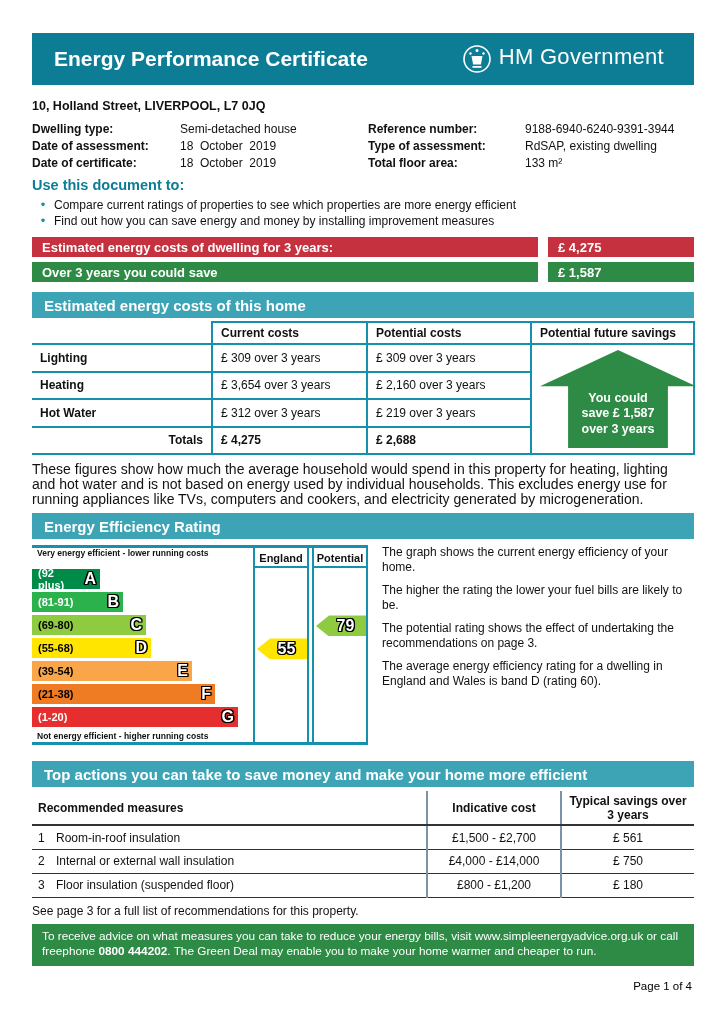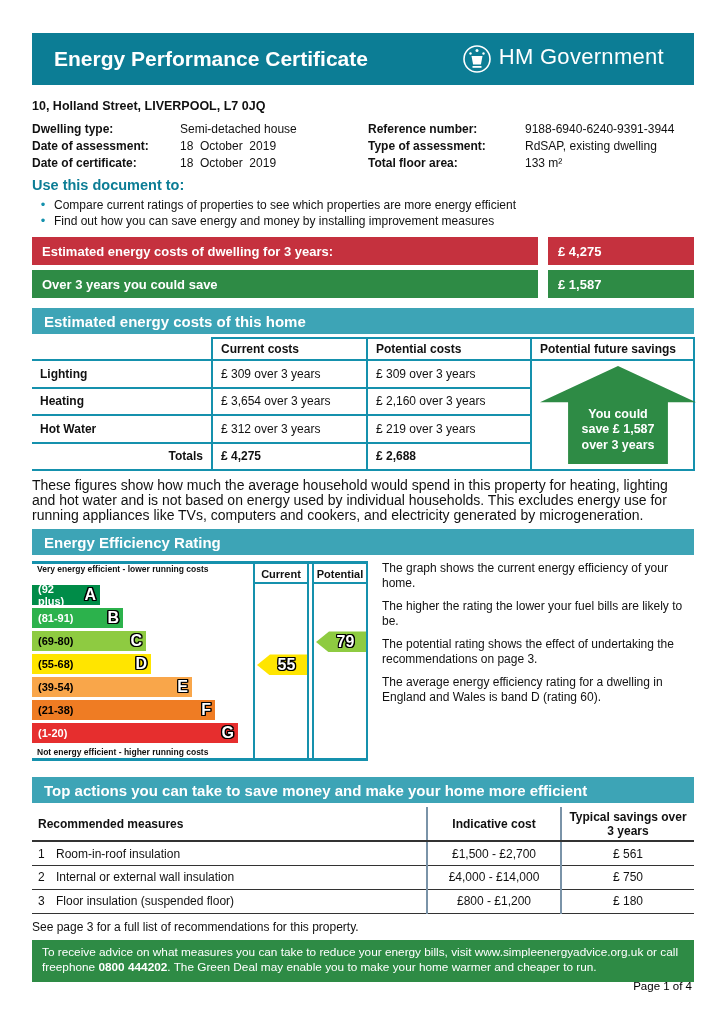--- a/index.html
+++ b/index.html
@@ -21,21 +21,21 @@
              row-gap:3px; font-size:12px; }
   .details .lbl { font-weight:700; }
   .details .val { white-space:pre-wrap; }
 
   .use-h { margin-top:7px; color:#0c7d95; font-size:14.5px; font-weight:700; }
   .bullets { margin-top:4px; }
   .bullet { display:flex; font-size:12px; line-height:16px; }
   .dot { color:#1591ad; font-size:13px; width:22px; text-align:center; flex:0 0 22px; }
 
   
-  .banner { display:flex; gap:10px; margin-top:8px; height:28px; }
+  .banner { display:flex; gap:10px; margin-top:8px; height:20px; }
   .banner .b-label { flex:1; color:#fff; font-weight:700; font-size:13px;
                      display:flex; align-items:center; padding:0 10px; }
   .banner .b-value { flex:0 0 146px; color:#fff; font-weight:700; font-size:13px;
                      display:flex; align-items:center; padding:0 10px; }
   .banner.red  > div { background:#c5313e; }
   .banner.green> div { background:#2e8b45; }
 
   
   .sec { margin-top:10px; height:26px; background:#3da4b6; color:#fff;
          font-size:15px; font-weight:700; display:flex; align-items:center; padding:0 12px; }
@@ -247,21 +247,21 @@
             <span class="band-range" style="color: rgb(0, 0, 0);">(21-38)</span>
             <span class="band-letter outline">F</span>
           </div>
           <div class="band-bar" style="background-color: rgb(230, 46, 46); width: 206px;">
             <span class="band-range" style="color: rgb(255, 255, 255);">(1-20)</span>
             <span class="band-letter outline">G</span>
           </div>
         </div>
         <div class="cap bot">Not energy efficient - higher running costs</div>
         <div class="rcol current">
-          <div class="rcol-h">Current</div>
+          <div class="rcol-h">England</div>
         </div>
         <div class="rcol potential">
           <div class="rcol-h">Potential</div>
         </div>
         <div class="rating-arrow cur outline" style="background-color: rgb(255, 229, 0);">55</div>
         <div class="rating-arrow pot outline" style="background-color: rgb(142, 203, 65);">79</div>
       </div>
       <div class="eer-text">
         <p>The graph shows the current energy efficiency of your home.</p>
         <p>The higher the rating the lower your fuel bills are likely to be.</p>

